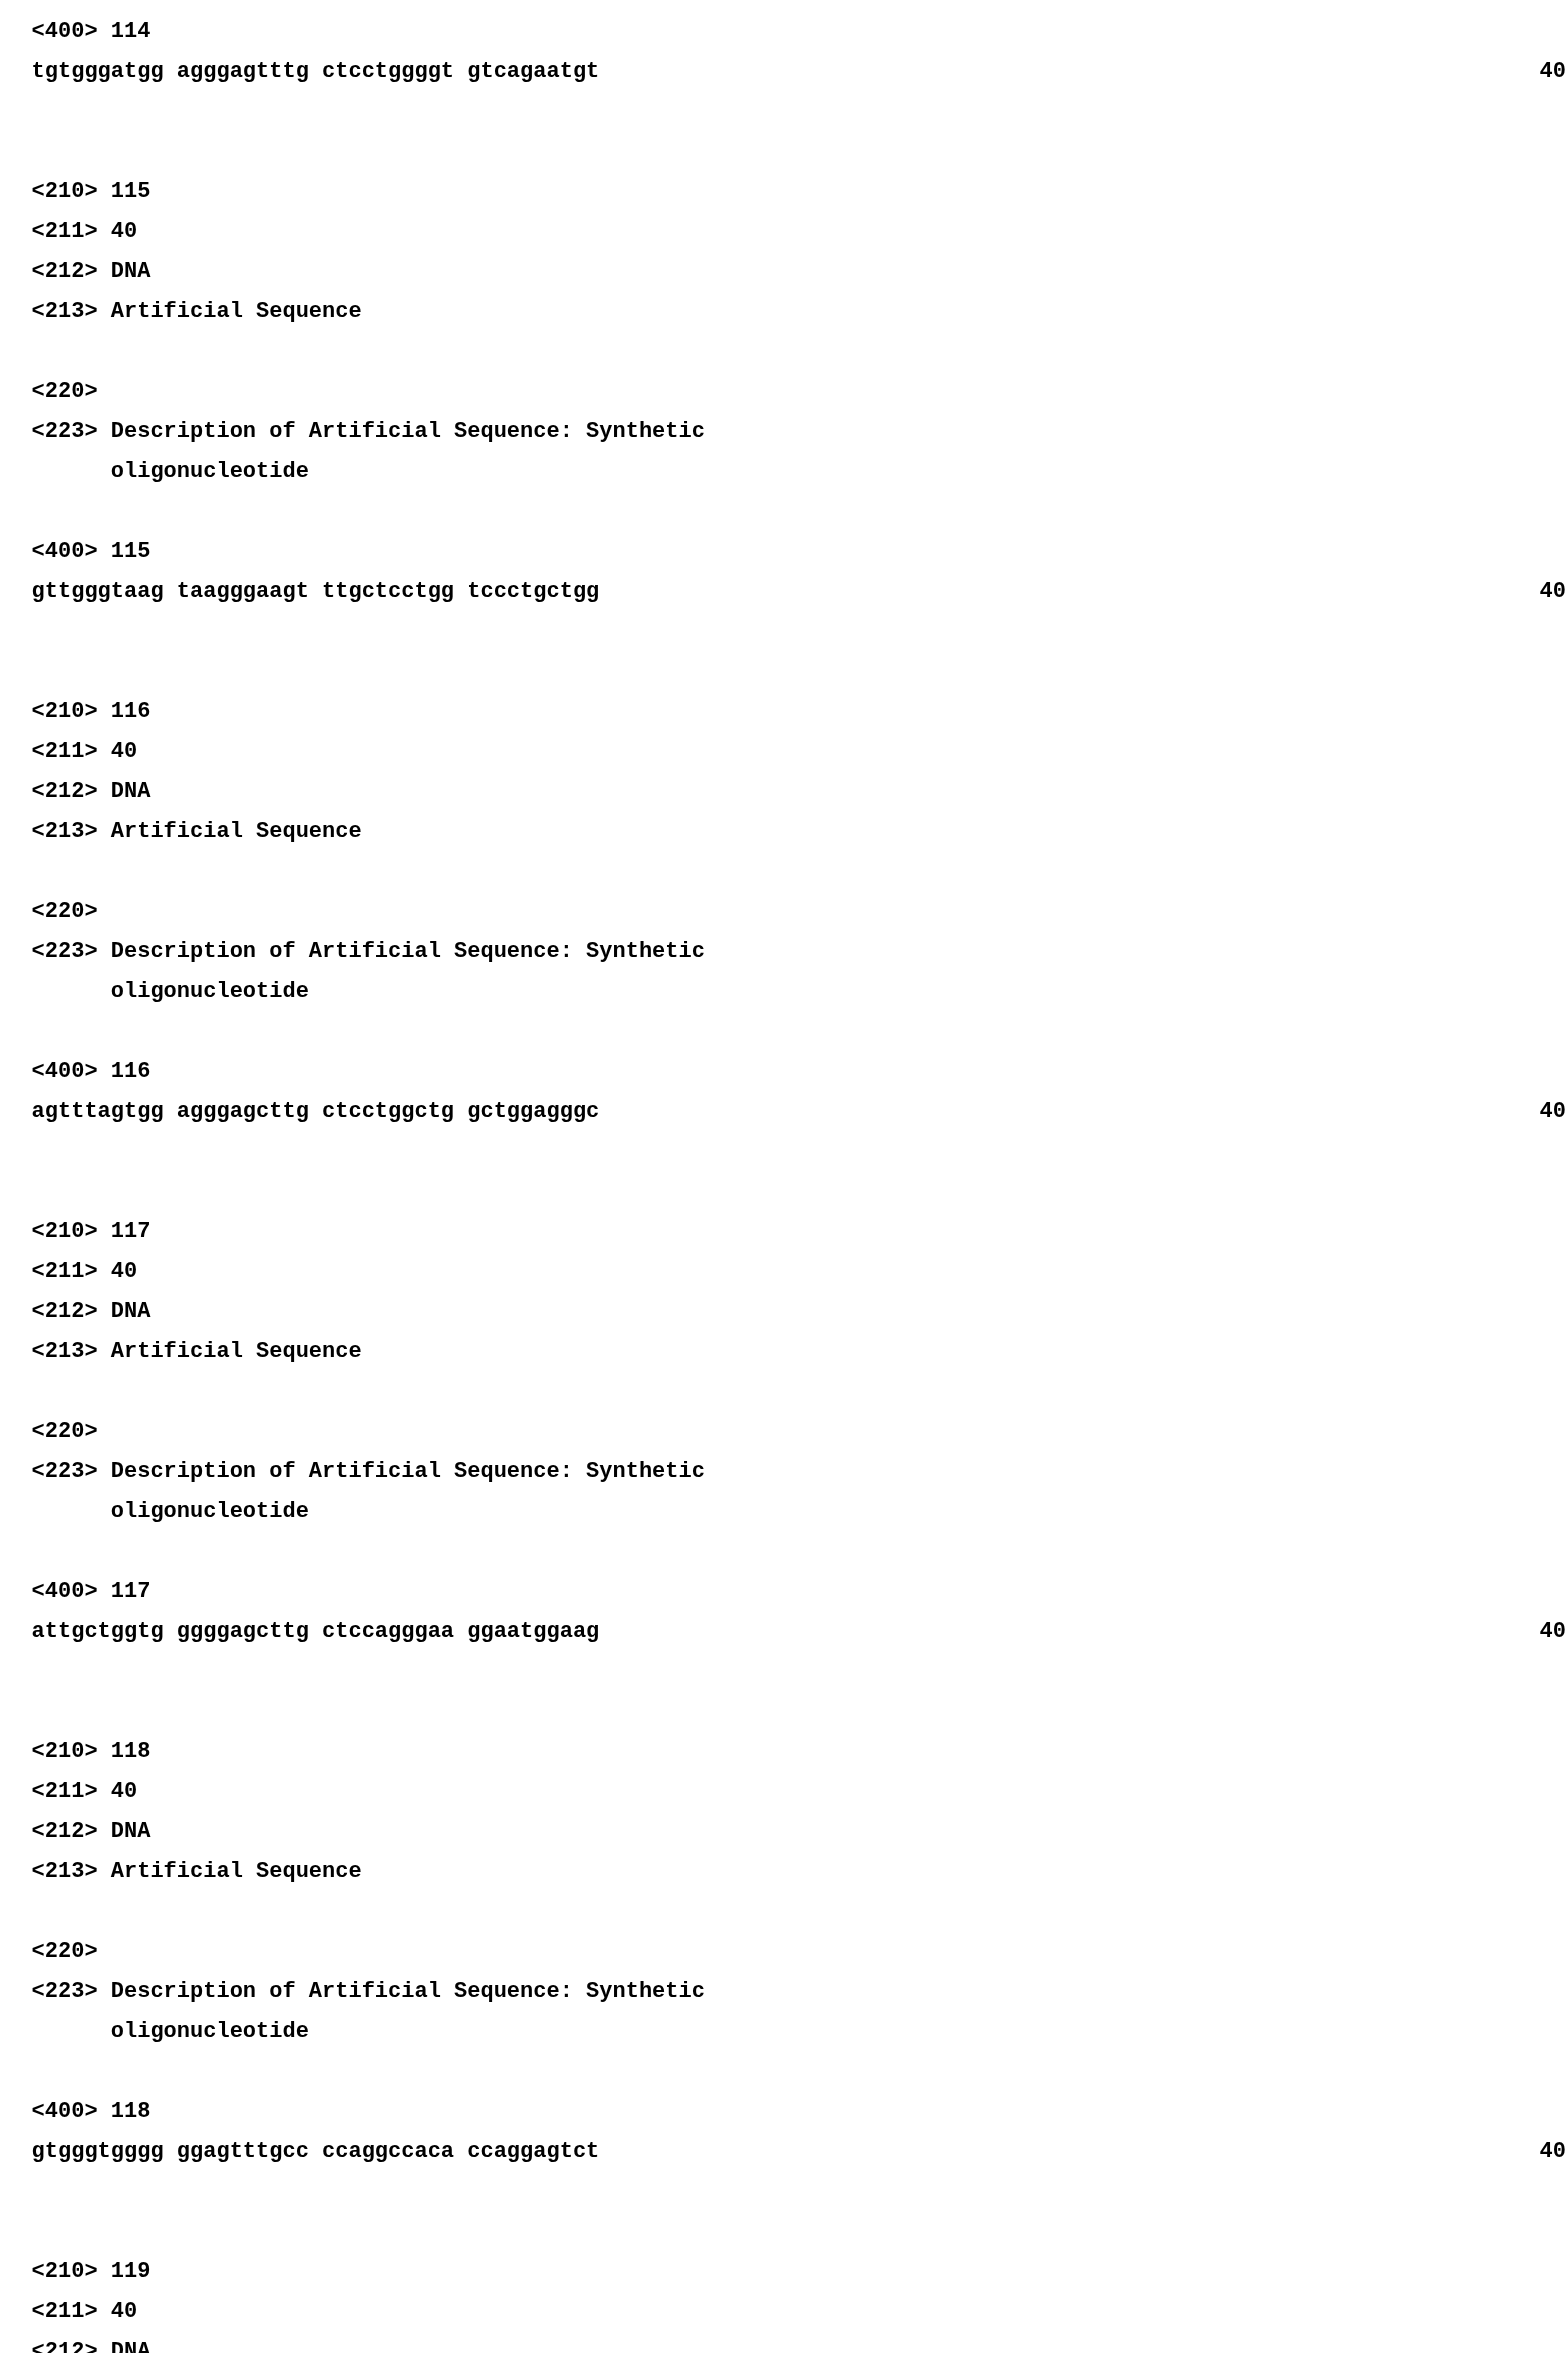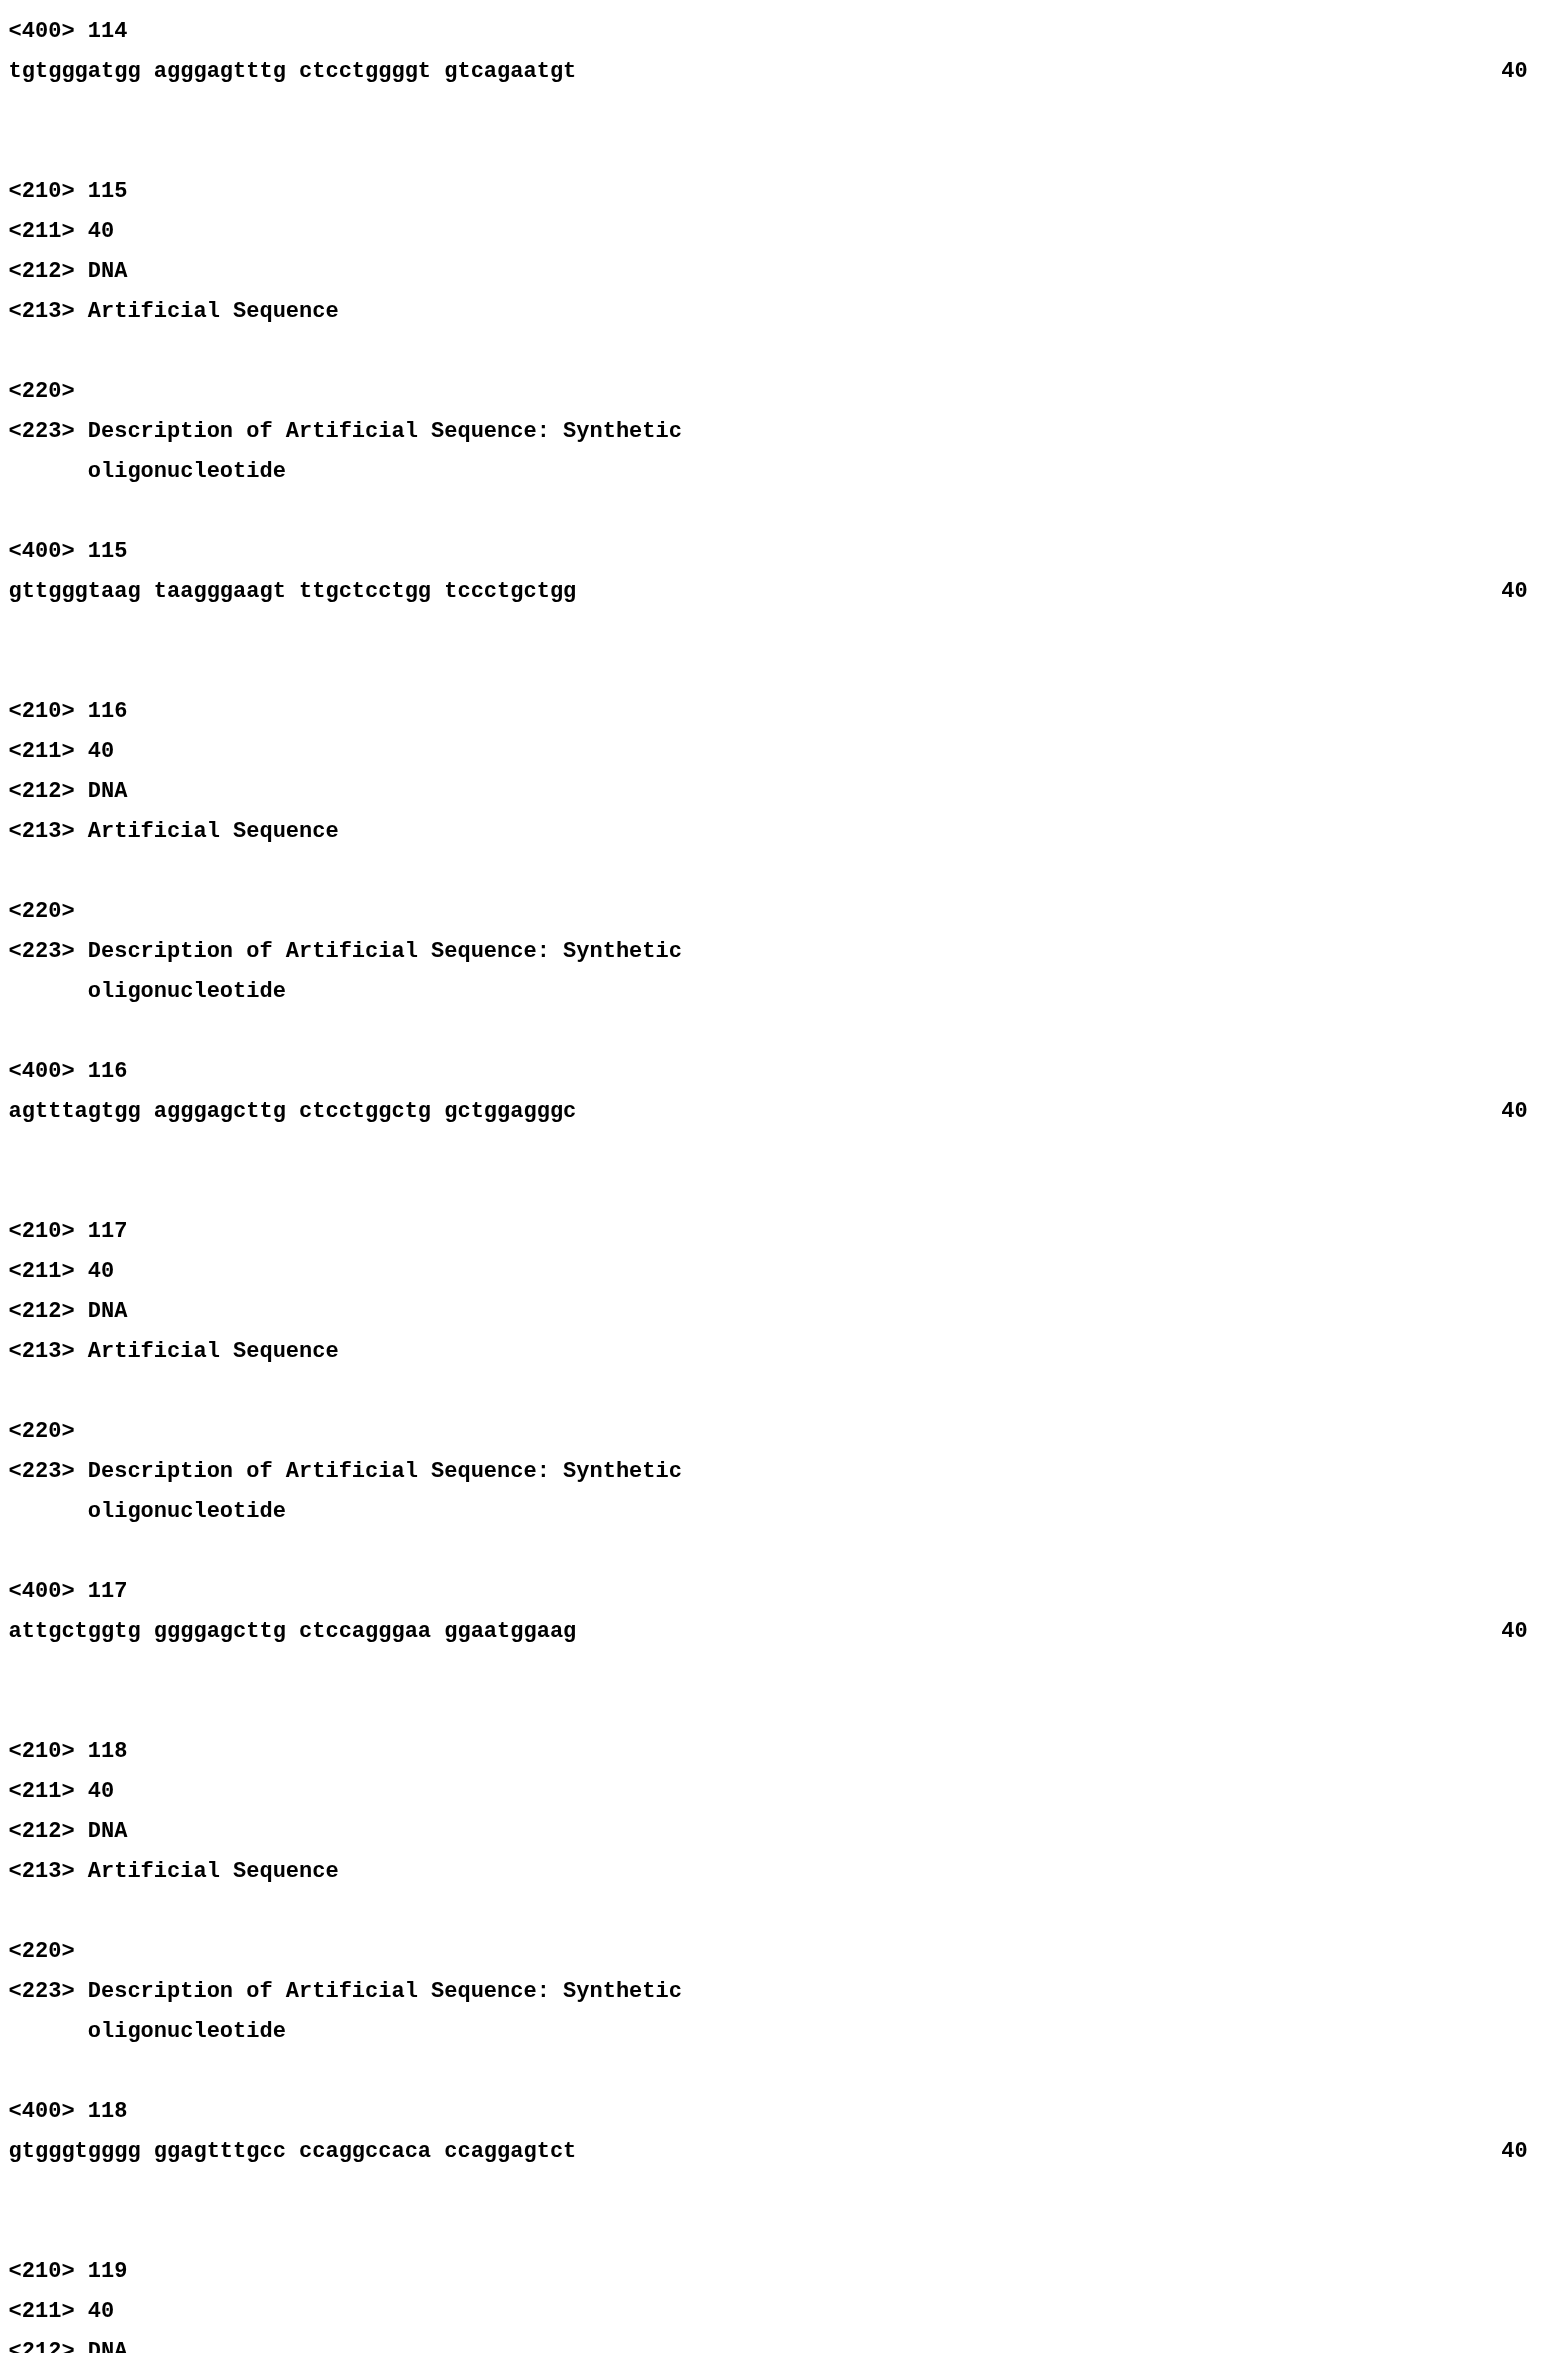--- a/index.html
+++ b/index.html
@@ -25,33 +25,34 @@
     font-weight: bold;
     line-height: 40px;
     color: #000000;
     letter-spacing: 0px;
     white-space: pre;
   }
   .row {
     position: relative;
     height: 40px;
     padding-left: 8.6px;
+    margin-left: 23px;
   }
   .row.blank {
     height: 40px;
   }
   .row .txt {
     display: inline-block;
   }
   .row .num {
     position: absolute;
     right: 0;
     top: 0;
     width: 103px;
-    text-align: center;
+    text-align: right;
   }
 </style>
 </head>
 <body>
 
 <div class="page">
   <div class="listing" id="listing"><div class="row"><span class="txt">&lt;400&gt; 114</span></div><div class="row"><span class="txt">tgtgggatgg agggagtttg ctcctggggt gtcagaatgt</span><span class="num">40</span></div><div class="row blank"><span class="txt"></span></div><div class="row blank"><span class="txt"></span></div><div class="row"><span class="txt">&lt;210&gt; 115</span></div><div class="row"><span class="txt">&lt;211&gt; 40</span></div><div class="row"><span class="txt">&lt;212&gt; DNA</span></div><div class="row"><span class="txt">&lt;213&gt; Artificial Sequence</span></div><div class="row blank"><span class="txt"></span></div><div class="row"><span class="txt">&lt;220&gt;</span></div><div class="row"><span class="txt">&lt;223&gt; Description of Artificial Sequence: Synthetic</span></div><div class="row"><span class="txt">      oligonucleotide</span></div><div class="row blank"><span class="txt"></span></div><div class="row"><span class="txt">&lt;400&gt; 115</span></div><div class="row"><span class="txt">gttgggtaag taagggaagt ttgctcctgg tccctgctgg</span><span class="num">40</span></div><div class="row blank"><span class="txt"></span></div><div class="row blank"><span class="txt"></span></div><div class="row"><span class="txt">&lt;210&gt; 116</span></div><div class="row"><span class="txt">&lt;211&gt; 40</span></div><div class="row"><span class="txt">&lt;212&gt; DNA</span></div><div class="row"><span class="txt">&lt;213&gt; Artificial Sequence</span></div><div class="row blank"><span class="txt"></span></div><div class="row"><span class="txt">&lt;220&gt;</span></div><div class="row"><span class="txt">&lt;223&gt; Description of Artificial Sequence: Synthetic</span></div><div class="row"><span class="txt">      oligonucleotide</span></div><div class="row blank"><span class="txt"></span></div><div class="row"><span class="txt">&lt;400&gt; 116</span></div><div class="row"><span class="txt">agtttagtgg agggagcttg ctcctggctg gctggagggc</span><span class="num">40</span></div><div class="row blank"><span class="txt"></span></div><div class="row blank"><span class="txt"></span></div><div class="row"><span class="txt">&lt;210&gt; 117</span></div><div class="row"><span class="txt">&lt;211&gt; 40</span></div><div class="row"><span class="txt">&lt;212&gt; DNA</span></div><div class="row"><span class="txt">&lt;213&gt; Artificial Sequence</span></div><div class="row blank"><span class="txt"></span></div><div class="row"><span class="txt">&lt;220&gt;</span></div><div class="row"><span class="txt">&lt;223&gt; Description of Artificial Sequence: Synthetic</span></div><div class="row"><span class="txt">      oligonucleotide</span></div><div class="row blank"><span class="txt"></span></div><div class="row"><span class="txt">&lt;400&gt; 117</span></div><div class="row"><span class="txt">attgctggtg ggggagcttg ctccagggaa ggaatggaag</span><span class="num">40</span></div><div class="row blank"><span class="txt"></span></div><div class="row blank"><span class="txt"></span></div><div class="row"><span class="txt">&lt;210&gt; 118</span></div><div class="row"><span class="txt">&lt;211&gt; 40</span></div><div class="row"><span class="txt">&lt;212&gt; DNA</span></div><div class="row"><span class="txt">&lt;213&gt; Artificial Sequence</span></div><div class="row blank"><span class="txt"></span></div><div class="row"><span class="txt">&lt;220&gt;</span></div><div class="row"><span class="txt">&lt;223&gt; Description of Artificial Sequence: Synthetic</span></div><div class="row"><span class="txt">      oligonucleotide</span></div><div class="row blank"><span class="txt"></span></div><div class="row"><span class="txt">&lt;400&gt; 118</span></div><div class="row"><span class="txt">gtgggtgggg ggagtttgcc ccaggccaca ccaggagtct</span><span class="num">40</span></div><div class="row blank"><span class="txt"></span></div><div class="row blank"><span class="txt"></span></div><div class="row"><span class="txt">&lt;210&gt; 119</span></div><div class="row"><span class="txt">&lt;211&gt; 40</span></div><div class="row"><span class="txt">&lt;212&gt; DNA</span></div></div>
 </div>
 
 

